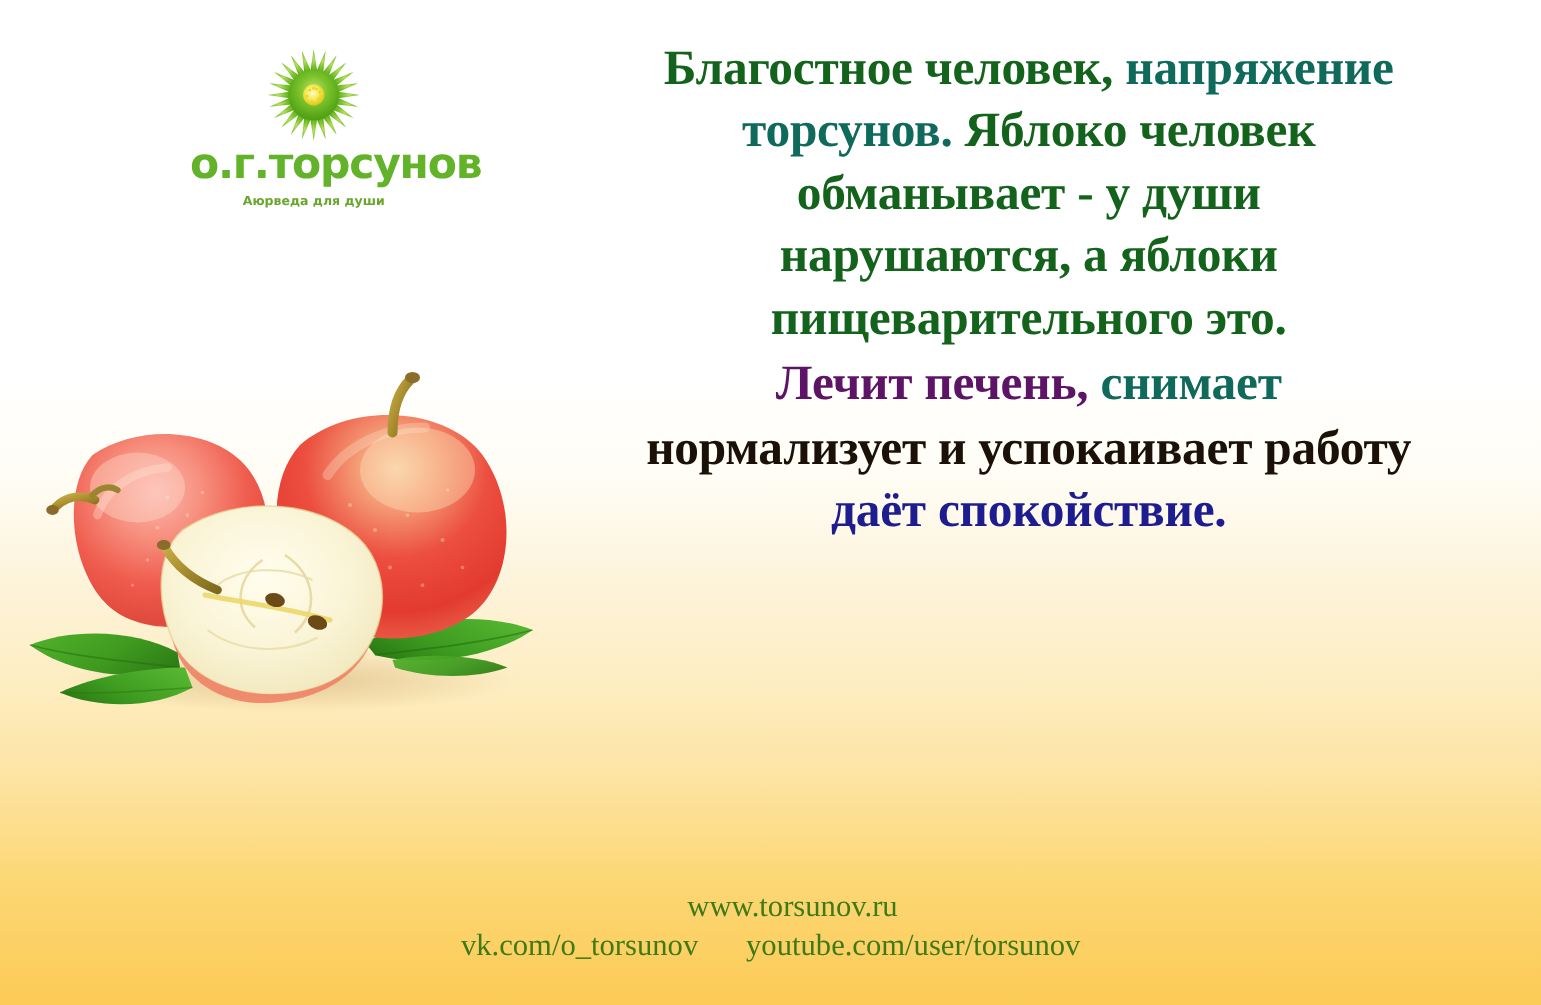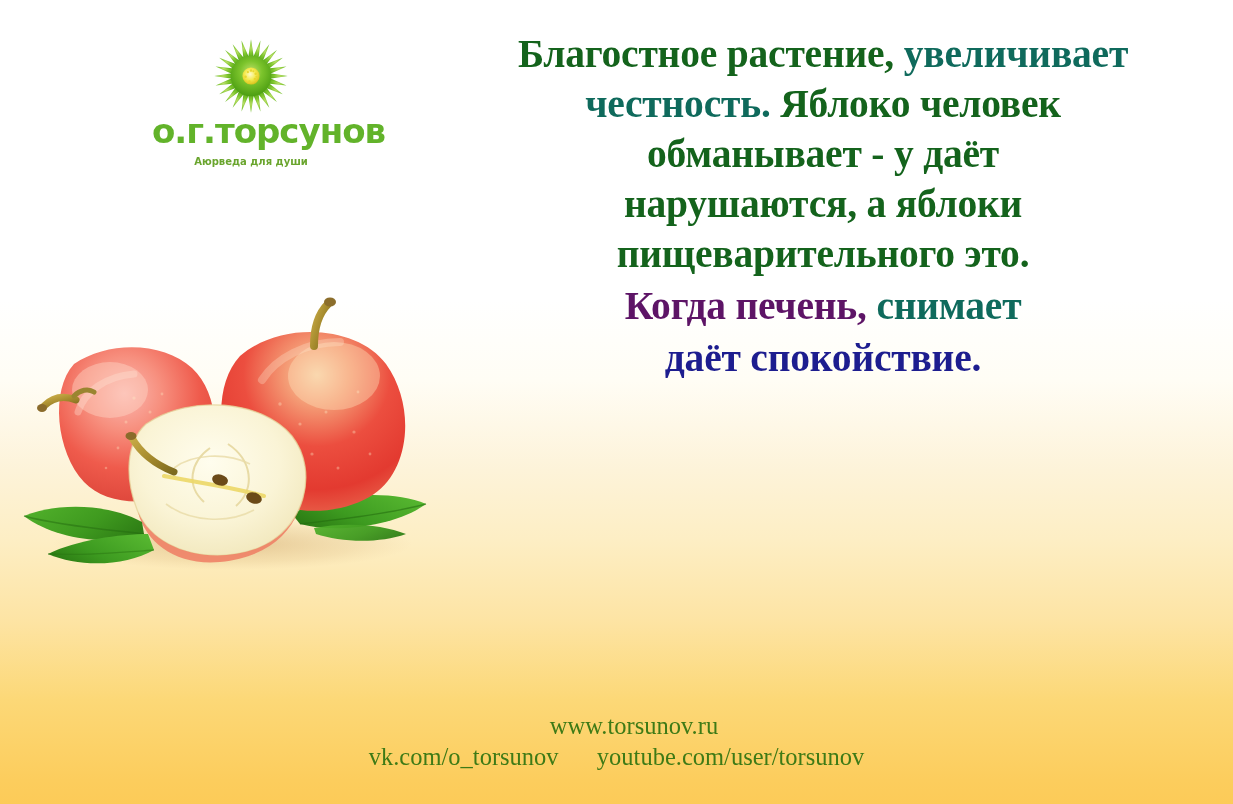--- a/index.html
+++ b/index.html
@@ -265,32 +265,33 @@
       <path d="M128 250 C96 232 44 230 10 244 C42 268 96 274 130 262 Z" fill="url(#lf1)"></path>
       <path d="M130 262 C98 258 46 254 10 244" stroke="#236a0f" stroke-width="1.4" fill="none" opacity="0.5"></path>
       <path d="M134 262 C106 262 62 268 34 282 C66 296 112 294 140 278 Z" fill="url(#lf2)"></path>
       <path d="M140 278 C112 280 66 284 34 282" stroke="#2a7511" stroke-width="1.3" fill="none" opacity="0.5"></path>
     </svg>
   </div>
 
   <div id="textblock">
 
     <div class="para">
-      <span class="ln"><span class="c-green">Благостное растение,</span> <span class="c-teal">увеличивает</span></span>
-      <span class="ln"><span class="c-teal">честность.</span> <span class="c-green">Яблоко человек</span></span>
-      <span class="ln c-green">обманывает - у даёт</span>
+      <span class="ln"><span class="c-green">Благостное человек,</span> <span class="c-teal">напряжение</span></span>
+      <span class="ln"><span class="c-teal">торсунов.</span> <span class="c-green">Яблоко человек</span></span>
+      <span class="ln c-green">обманывает - у души</span>
       <span class="ln c-green">нарушаются, а яблоки</span>
       <span class="ln c-green">пищеварительного это.</span>
     </div>
 
     <div class="para grp2">
-      <span class="ln"><span class="c-purple">Когда печень,</span> <span class="c-teal">снимает</span></span>
+      <span class="ln"><span class="c-purple">Лечит печень,</span> <span class="c-teal">снимает</span></span>
     </div>
 
     <div class="para grp3">
+      <span class="ln c-dark">нормализует и успокаивает работу</span>
       <span class="ln c-blue">даёт спокойствие.</span>
     </div>
   </div>
 
   <div id="footer">
     <span class="f1">www.torsunov.ru</span>
     <span class="f2">
       <span>vk.com/o_torsunov</span>
       <span class="gap">&nbsp;</span>
       <span>youtube.com/user/torsunov</span>

